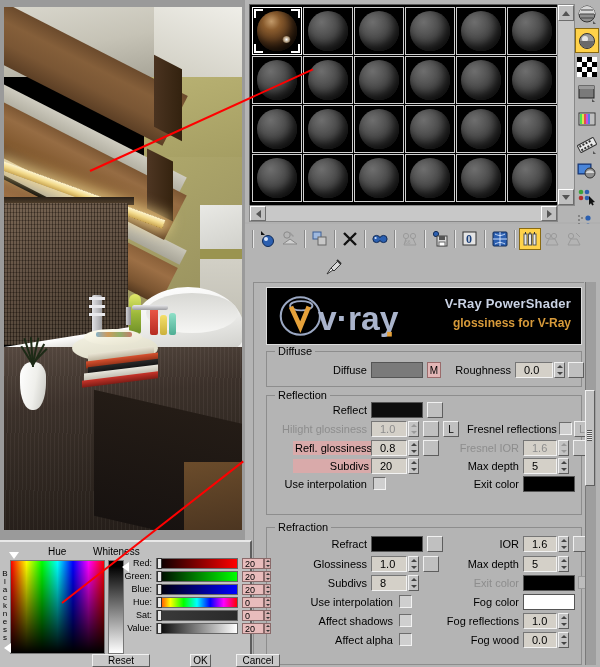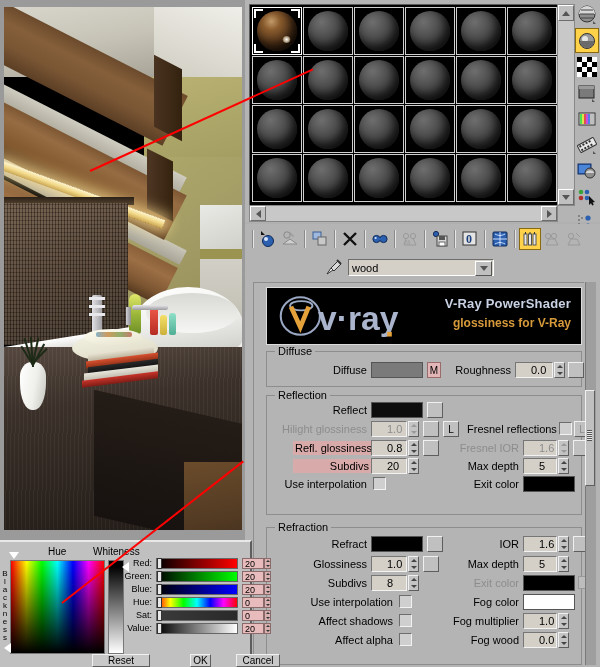--- a/index.html
+++ b/index.html
@@ -194,21 +194,21 @@
   .vr-t2{position:absolute;right:10px;top:28px;color:#d79a3a;font-size:12px;font-weight:bold;}
 
   .group{position:absolute;border:1px solid #8d8d8d;border-top-color:#8d8d8d;}
   .group .gtitle{position:absolute;left:8px;top:-7px;background:#b4b4b4;padding:0 3px;font-size:11px;}
 
   .lbl{position:absolute;text-align:right;font-size:11px;white-space:nowrap;}
   .lbl.dim{color:#8d8d8d;}
   .lbl.hot{background:#d9aaaa;padding:1px 2px;}
   .fld{position:absolute;height:16px;background:#d4d0c8;box-sizing:border-box;
      border:1px solid #767676;border-right-color:#f2f2f2;border-bottom-color:#f2f2f2;
-     display:flex;align-items:center;padding-left:15px;font-size:11px;}
+     display:flex;align-items:center;padding-left:8px;font-size:11px;}
   .fld.dim{color:#8d8d8d;}
   .spin{position:absolute;width:11px;height:16px;background:#c4c4c4;border:1px solid #f0f0f0;
      border-right-color:#5e5e5e;border-bottom-color:#5e5e5e;box-sizing:border-box;
      display:flex;flex-direction:column;align-items:center;justify-content:space-around;}
   .spin i{width:0;height:0;border-left:3px solid transparent;border-right:3px solid transparent;}
   .spin i.u{border-bottom:3px solid #444;}
   .spin i.d{border-top:3px solid #444;}
   .spin.dim i.u{border-bottom-color:#999;}
   .spin.dim i.d{border-top-color:#999;}
   .mapbtn{position:absolute;width:16px;height:16px;background:#c0c0c0;box-sizing:border-box;
@@ -661,26 +661,20 @@
   <div class="namerow"></div>
 
   <div style="position:absolute;left:324px;top:259px;">
     <svg width="20" height="18" viewBox="0 0 20 18">
       <path d="M14 2l3 3-7 7-3-3z" fill="#d8d8d8" stroke="#333"></path>
       <path d="M13 1l4 4" stroke="#333" stroke-width="2"></path>
       <path d="M7 9l-4 6 6-4z" fill="#fff" stroke="#333"></path>
     </svg>
   </div>
 
-  <div class="namefield">
-    <span>wood</span>
-    <span class="namedd">
-        <span class="arw dn"></span>
-      </span>
-  </div>
 
 
   <div class="params">
     <div class="panel-inner">
 
       <div class="vray-banner">
         <svg class="vr-logo" viewBox="0 0 150 46">
           <ellipse cx="25" cy="23" rx="21" ry="20" fill="none" stroke="#9aa7c2" stroke-width="2.2"></ellipse>
           <ellipse cx="26" cy="12" rx="12" ry="5" fill="none" stroke="#9aa7c2" stroke-width="2"></ellipse>
           <path d="M15 13l10 22 9-22" fill="none" stroke="#e5a13a" stroke-width="5"></path>
@@ -807,21 +801,21 @@
 
         <span class="lbl" style="left:36px;top:68px;width:90px;">Use interpolation</span>
         <span class="chk" style="left:132px;top:67px;"></span>
 
         <span class="lbl" style="left:186px;top:68px;width:66px;">Fog color</span>
         <span class="swatch" style="left:256px;top:66px;width:52px;background:#fff;"></span>
 
         <span class="lbl" style="left:36px;top:87px;width:90px;">Affect shadows</span>
         <span class="chk" style="left:132px;top:86px;"></span>
 
-        <span class="lbl" style="left:176px;top:87px;width:76px;">Fog multiplier</span>
+        <span class="lbl" style="left:176px;top:87px;width:76px;">Fog reflections</span>
         <span class="fld" style="left:256px;top:85px;width:34px;">1.0</span>
         <span class="spin" style="left:291px;top:85px;">
             <i class="u"></i>
             <i class="d"></i>
           </span>
 
         <span class="lbl" style="left:36px;top:106px;width:90px;">Affect alpha</span>
         <span class="chk" style="left:132px;top:105px;"></span>
 
         <span class="lbl" style="left:196px;top:106px;width:56px;">Fog wood</span>

